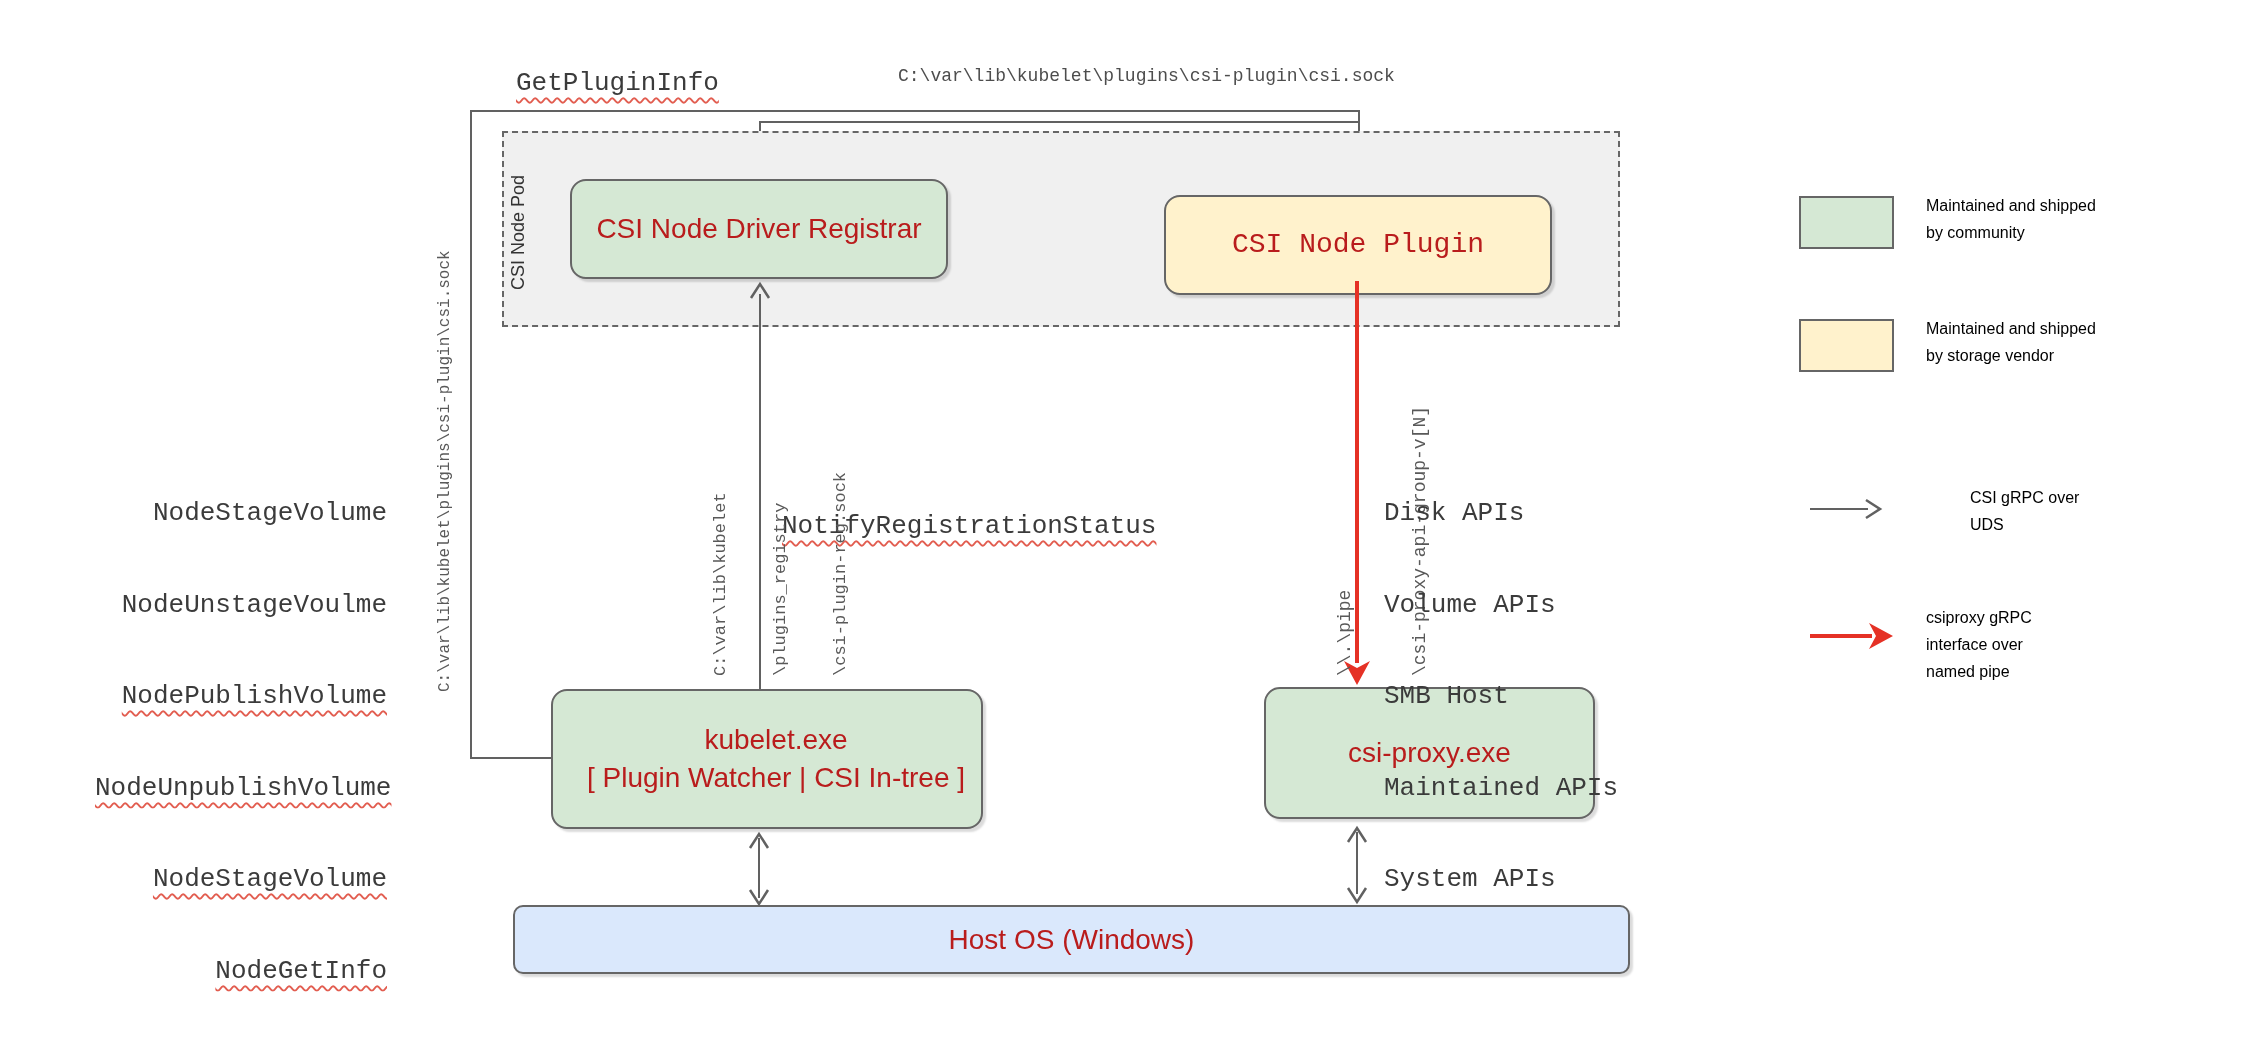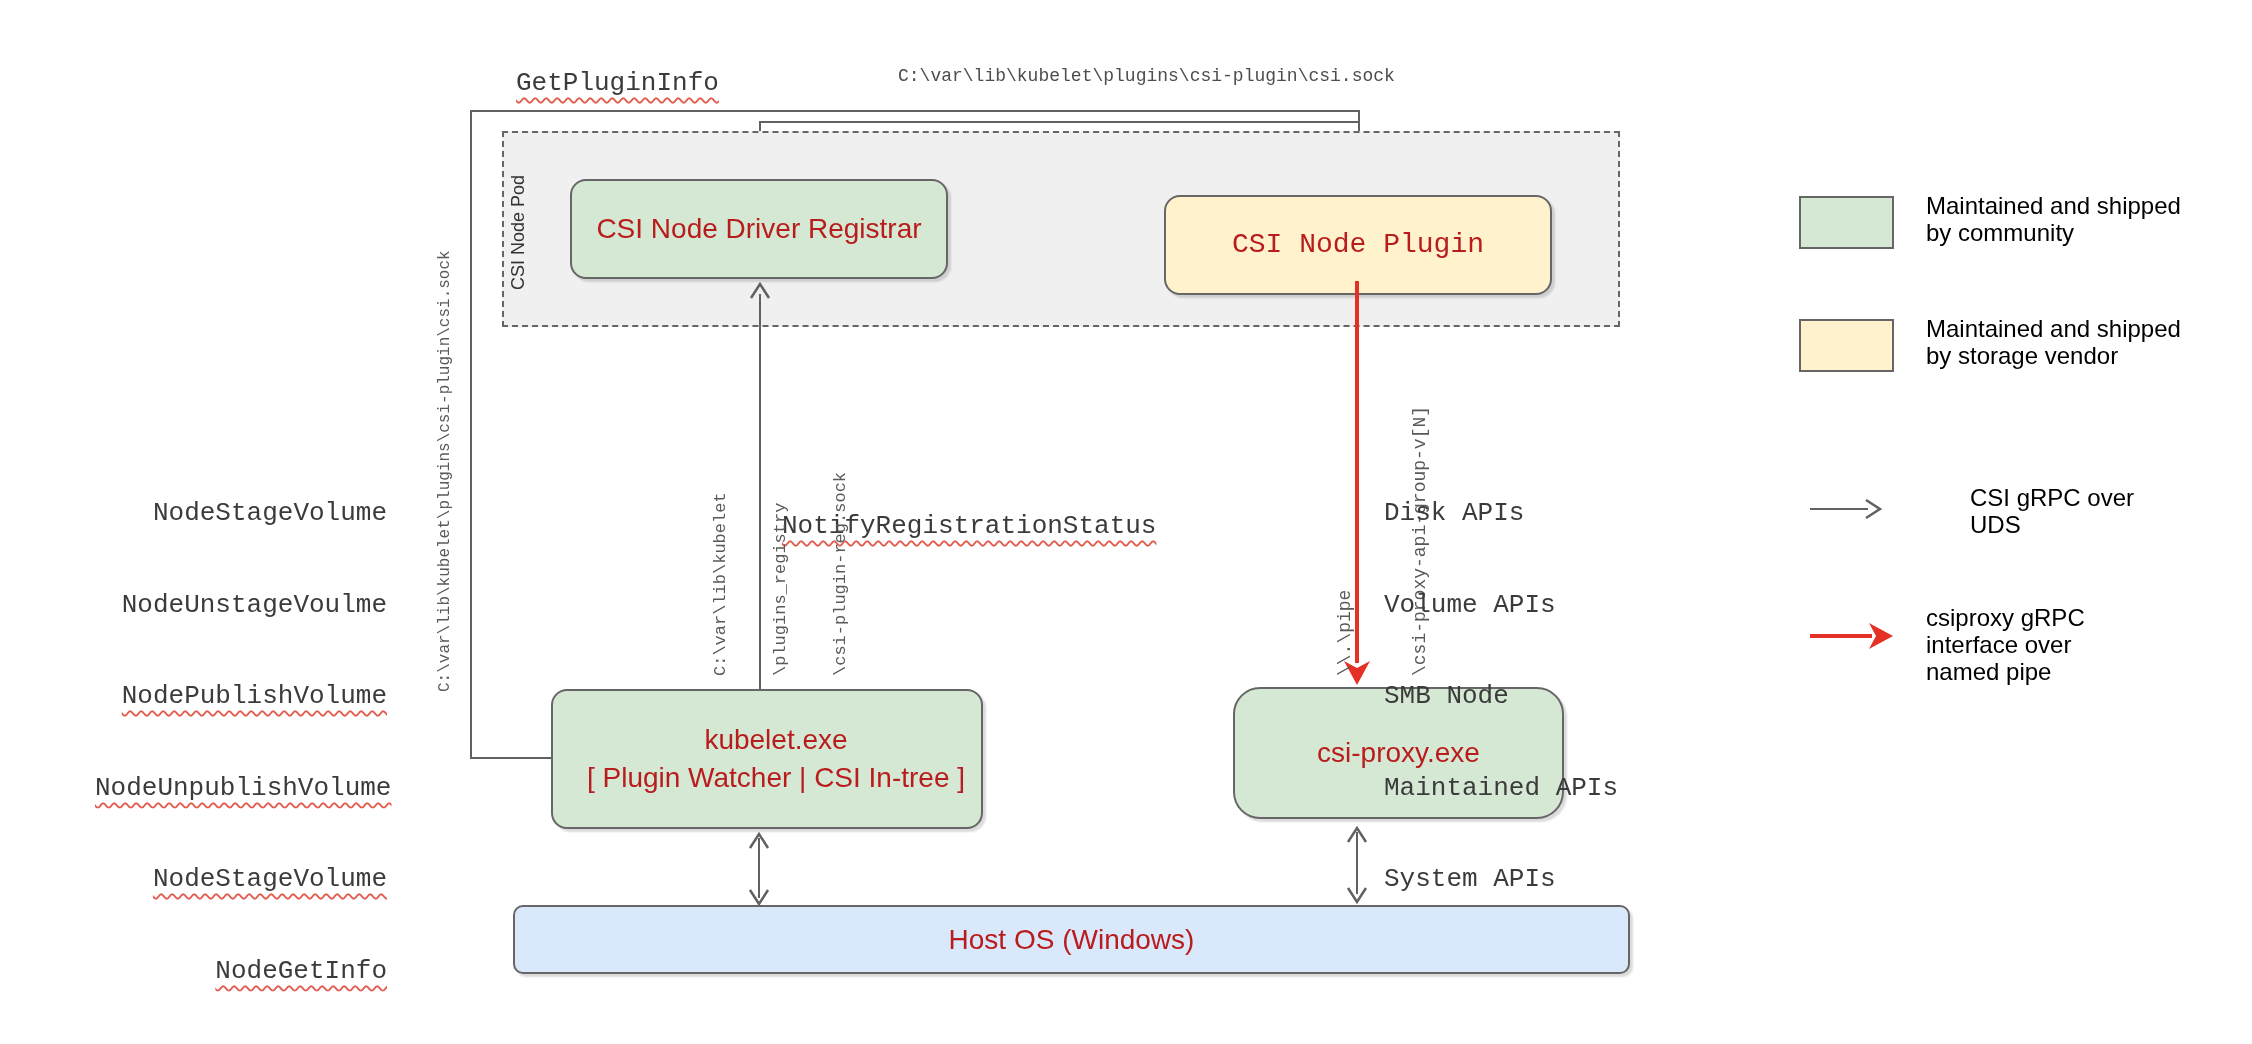--- a/index.html
+++ b/index.html
@@ -15,21 +15,21 @@
   .green{background:#d5e8d4;}
   .yellow{background:#fff2cc;}
   .blue{background:#dae8fc;}
   .podbox{position:absolute;background:#f0f0f0;border:2px dashed #666;}
   .mono{font-family:"Liberation Mono","DejaVu Sans Mono",monospace;}
   .big-mono{position:absolute;font-size:26px;line-height:30.5px;color:#3b3b3b;white-space:pre;}
   .small-gray{color:#595959;}
   .sq{text-decoration-line:underline;text-decoration-style:wavy;text-decoration-color:#e25d50;
       text-decoration-thickness:2px;text-underline-offset:7px;}
   .rot{position:absolute;transform-origin:left top;transform:rotate(-90deg) translateX(-100%);white-space:pre;}
-  .legend-label{position:absolute;font-size:24px;line-height:27px;color:#000;white-space:pre-line;}
+  .legend-label{position:absolute;font-size:16px;line-height:27px;color:#000;white-space:pre-line;}
   .swatch{position:absolute;width:91px;height:49px;border:2px solid #666;}
   svg{position:absolute;overflow:visible;}
 </style>
 </head>
 <body>
 
 <div class="canvas">
 
   <div class="hline" style="left:470px;top:110px;width:890px;"></div>
   <div class="vline" style="left:470px;top:110px;height:649px;"></div>
@@ -60,21 +60,21 @@
   <svg style="left:1341px;top:658px;" width="32" height="30">
     <path d="M3 3 L16 27 L29 3 L16 10 Z" fill="#e53125"></path>
     </svg>
 
   <div class="box green" style="left:551px;top:689px;width:410px;height:136px;padding-left:18px;">
     <div>
       <div>kubelet.exe</div>
       <div>[ Plugin Watcher | CSI In-tree ]</div>
     </div>
   </div>
-  <div class="box green" style="left:1233px;top:687px;width:327px;height:128px;border-radius:27px;">
+  <div class="box green" style="left:1264px;top:687px;width:327px;height:128px;">
     <span>csi-proxy.exe</span>
   </div>
   <div class="box blue" style="left:513px;top:905px;width:1113px;height:65px;border-radius:10px;">
     <span>Host OS (Windows)</span>
   </div>
 
   <div class="vline" style="left:758px;top:838px;height:60px;"></div>
   <svg style="left:746px;top:830px;" width="26" height="22">
     <path d="M4 18 L13 4 L22 18" fill="none" stroke="#616161" stroke-width="2.5"></path>
     </svg>
@@ -116,21 +116,21 @@
   </div>
 
   <div class="rot mono small-gray" style="left:1283px;top:374px;width:302px;font-size:18px;line-height:25px;">
     <div>\\.\pipe</div>
     <div>\csi-proxy-api-group-v[N]</div>
   </div>
 
   <div class="big-mono mono" style="left:1384px;top:437px;">
     <div>Disk APIs</div>
     <div>Volume APIs</div>
-    <div>SMB Node</div>
+    <div>SMB Host</div>
     <div>Maintained APIs</div>
     <div>System APIs</div>
   </div>
 
   <div class="swatch green" style="left:1799px;top:196px;"></div>
   <div class="legend-label" style="left:1926px;top:192px;">Maintained and shipped
 by community</div>
 
   <div class="swatch yellow" style="left:1799px;top:319px;"></div>
   <div class="legend-label" style="left:1926px;top:315px;">Maintained and shipped

